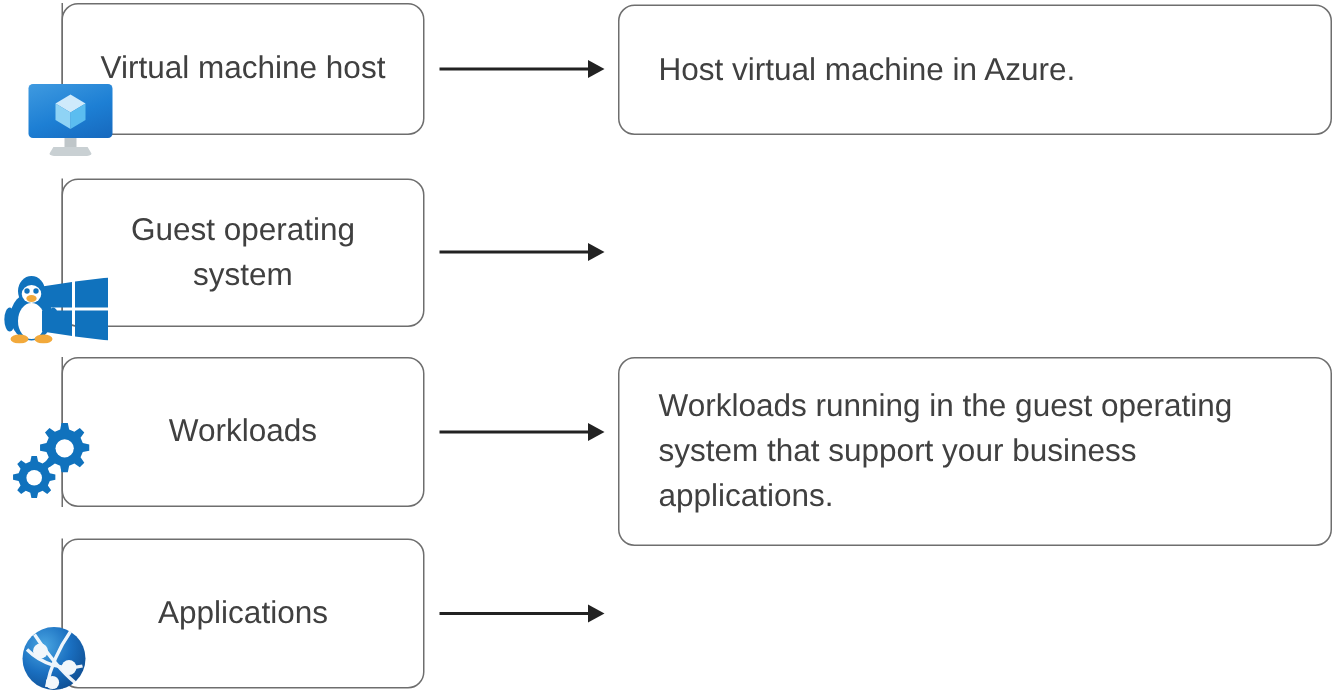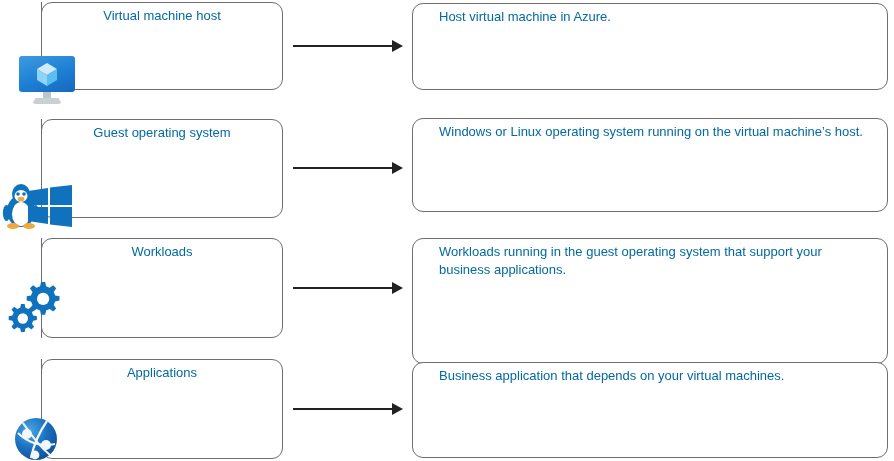--- a/index.html
+++ b/index.html
@@ -21,22 +21,23 @@
   }
 
   
   .box {
     position: absolute;
     box-sizing: border-box;
     background: #ffffff;
     border: 1.3px solid #6e6e6e;
     border-radius: 11px;
     display: flex;
-    color: #0369a1;
-    font-size: 13px;
+    align-items: center;
+    color: #404040;
+    font-size: 21px;
     line-height: 1.42;
   }
   .box.left {
     justify-content: center;
     text-align: center;
     padding: 4px 16px;
     z-index: 3;
   }
   .box.right {
     justify-content: flex-start;
@@ -157,23 +158,20 @@
 
   <div class="box left" style="left:41px; top:119px; width:242px; height:99px;">
     <span class="txt">Guest operating system</span>
   </div>
 
   <div class="arrow" style="left:293px; top:161px; width:110px;">
     <div class="shaft" style="width:100px;"></div>
     <div class="head" style="left:99px;"></div>
   </div>
 
-  <div class="box right" style="left:412px; top:118px; width:476px; height:94px;">
-    <span class="txt">Windows or Linux operating system running on the virtual machine’s host.</span>
-  </div>
 
   <div class="icon-wrap tux-icon" style="left:2px; top:183px;">
     <svg width="38" height="46" viewBox="0 0 38 46">
       <ellipse cx="19" cy="28" rx="14" ry="16" fill="#1072bd"></ellipse>
       <ellipse cx="19" cy="11" rx="9" ry="10" fill="#1072bd"></ellipse>
       <ellipse cx="19" cy="31" rx="9" ry="12" fill="#ffffff"></ellipse>
       <ellipse cx="19" cy="13" rx="6.5" ry="6" fill="#ffffff"></ellipse>
       <circle cx="16" cy="11" r="1.8" fill="#1072bd"></circle>
       <circle cx="22" cy="11" r="1.8" fill="#1072bd"></circle>
       <ellipse cx="19" cy="16" rx="3.4" ry="2.3" fill="#f2a93b"></ellipse>
@@ -225,23 +223,20 @@
 
   <div class="box left" style="left:41px; top:359px; width:242px; height:100px;">
     <span class="txt">Applications</span>
   </div>
 
   <div class="arrow" style="left:293px; top:402px; width:110px;">
     <div class="shaft" style="width:100px;"></div>
     <div class="head" style="left:99px;"></div>
   </div>
 
-  <div class="box right" style="left:412px; top:362px; width:476px; height:96px;">
-    <span class="txt">Business application that depends on your virtual machines.</span>
-  </div>
 
   <div class="icon-wrap globe-icon" style="left:14px; top:417px;">
     <svg width="44" height="44" viewBox="0 0 44 44">
       <defs>
         <radialGradient id="gg" cx="34%" cy="30%" r="78%">
           <stop offset="0%" stop-color="#4aa6e2"></stop>
           <stop offset="55%" stop-color="#1a6fc0"></stop>
           <stop offset="100%" stop-color="#0f4e92"></stop>
         </radialGradient>
       </defs>

